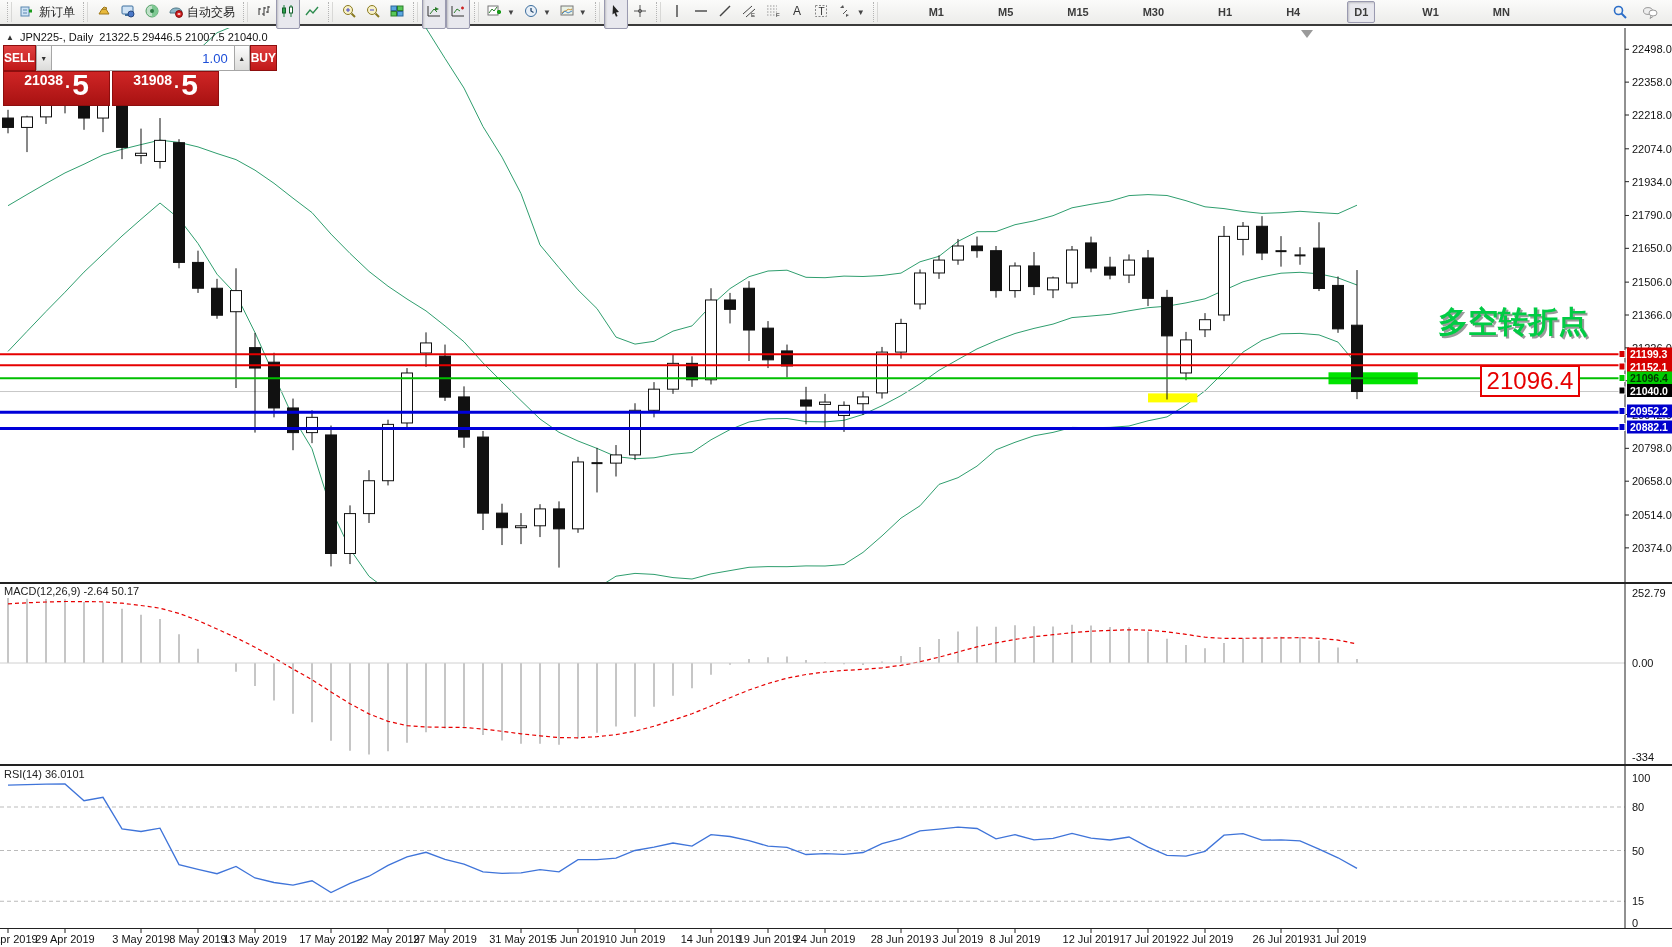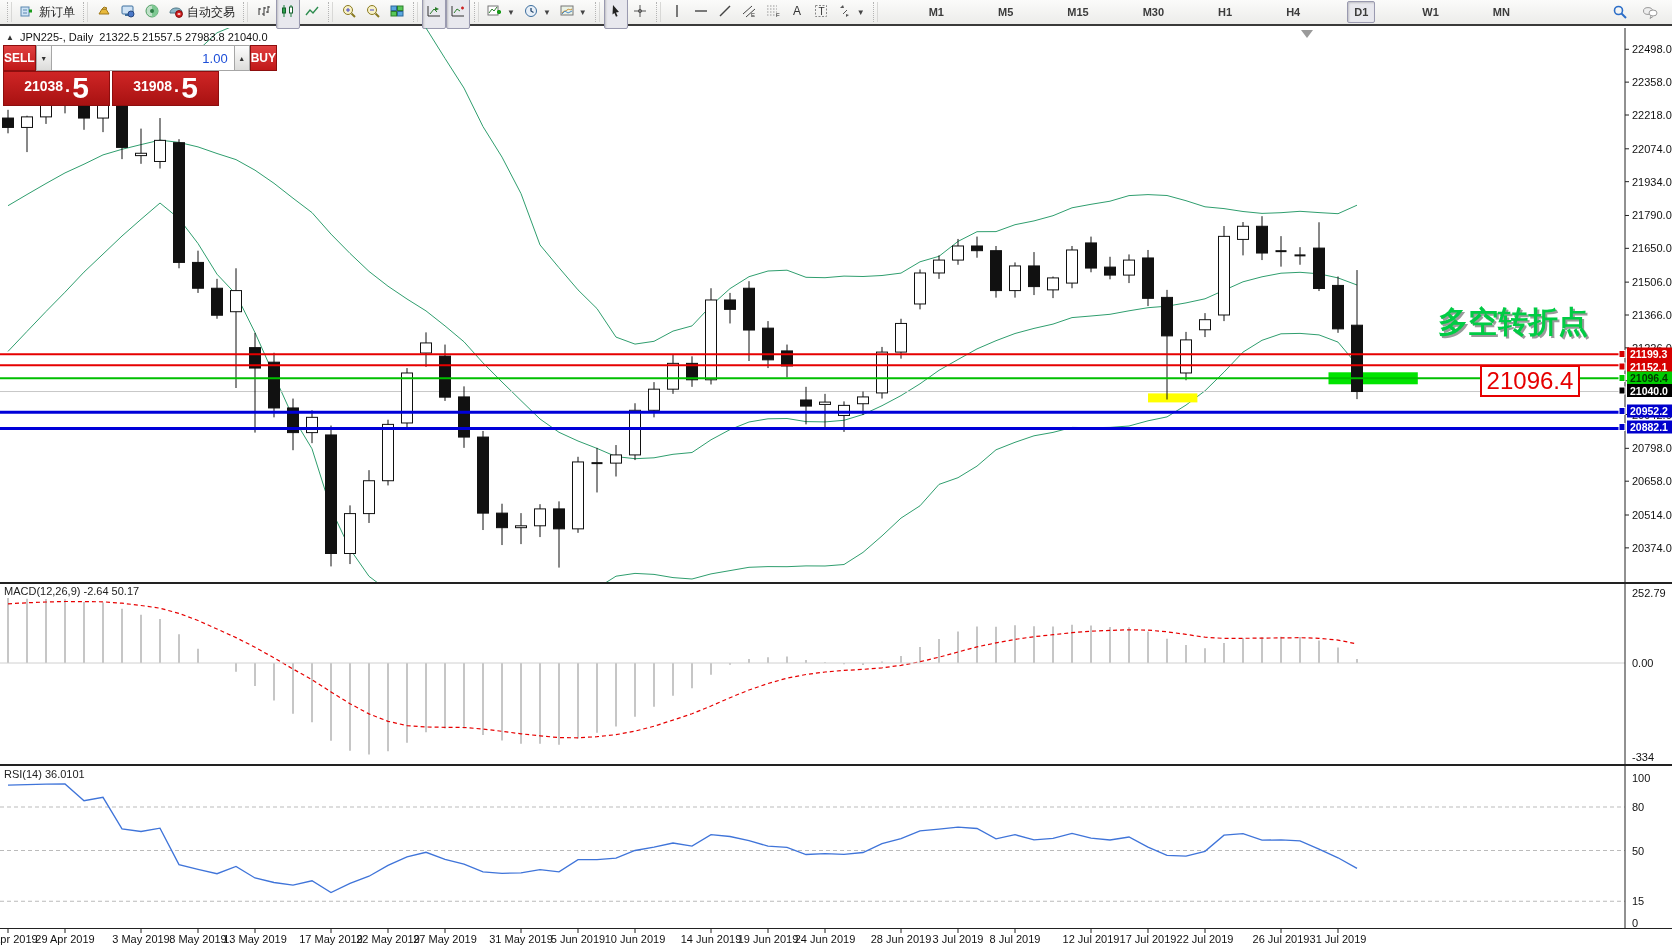--- a/index.html
+++ b/index.html
@@ -33,21 +33,21 @@
   .tp-btn { width:46px; height:26px; background:linear-gradient(#e04040,#c01818);
             color:#fff; font-size:12px; font-weight:bold; display:flex; align-items:center;
             justify-content:center; border:1px solid #8d0e0e; }
   #tp-stepper { display:flex; height:26px; flex:1; }
   .step-btn { width:16px; background:linear-gradient(#fdfdfd,#dcdcda); border:1px solid #a6a6a6;
               font-size:7px; color:#333; display:flex; align-items:center; justify-content:center; }
   #volume-input { flex:1; border:1px solid #a6a6a6; border-left:none; border-right:none;
                   text-align:right; font-size:13px; padding-right:6px; color:#1d4ed8; }
   #tp-row2 { display:flex; height:35px; margin-top:0; }
   .tp-price { flex:1; background:linear-gradient(#cf2525,#a81212); color:#fff;
-              display:flex; align-items:center; justify-content:center; gap:2px;
+              display:flex; align-items:flex-start; justify-content:center; gap:2px;
               border:1px solid #8d0e0e; padding-bottom:2px; }
   .tp-price + .tp-price { margin-left:2px; }
   .tp-price .main { font-size:14px; font-weight:bold; padding-bottom:3px; }
   .tp-price .dot  { font-size:18px; font-weight:bold; padding-bottom:3px; }
   .tp-price .big  { font-size:30px; font-weight:bold; line-height:26px; }
 
   #chart-svg { position:absolute; left:0; top:0; }
 </style>
 </head>
 <body>
@@ -646,21 +646,21 @@
       <line x1="1281" y1="928" x2="1281" y2="933" stroke="#222"></line>
       <text x="1281" y="943" font-size="11" fill="#111" font-family="&quot;Liberation Sans&quot;,sans-serif" text-anchor="middle">26 Jul 2019</text>
       <line x1="1338" y1="928" x2="1338" y2="933" stroke="#222"></line>
       <text x="1338" y="943" font-size="11" fill="#111" font-family="&quot;Liberation Sans&quot;,sans-serif" text-anchor="middle">31 Jul 2019</text>
     </g>
   </svg>
 
 <div id="symbol-line">
   <span class="tri">▲</span>
   <span>JPN225-, Daily</span>
-  <span>21322.5 21557.5 27983.8 21040.0</span>
+  <span>21322.5 29446.5 21007.5 21040.0</span>
 </div>
 
 <div id="trade-panel">
   <div id="tp-row1">
     <div class="tp-btn">SELL</div>
     <div id="tp-stepper">
       <div class="step-btn">▼</div>
       <input id="volume-input" value="1.00" style="">
       <div class="step-btn">▲</div>
     </div>

